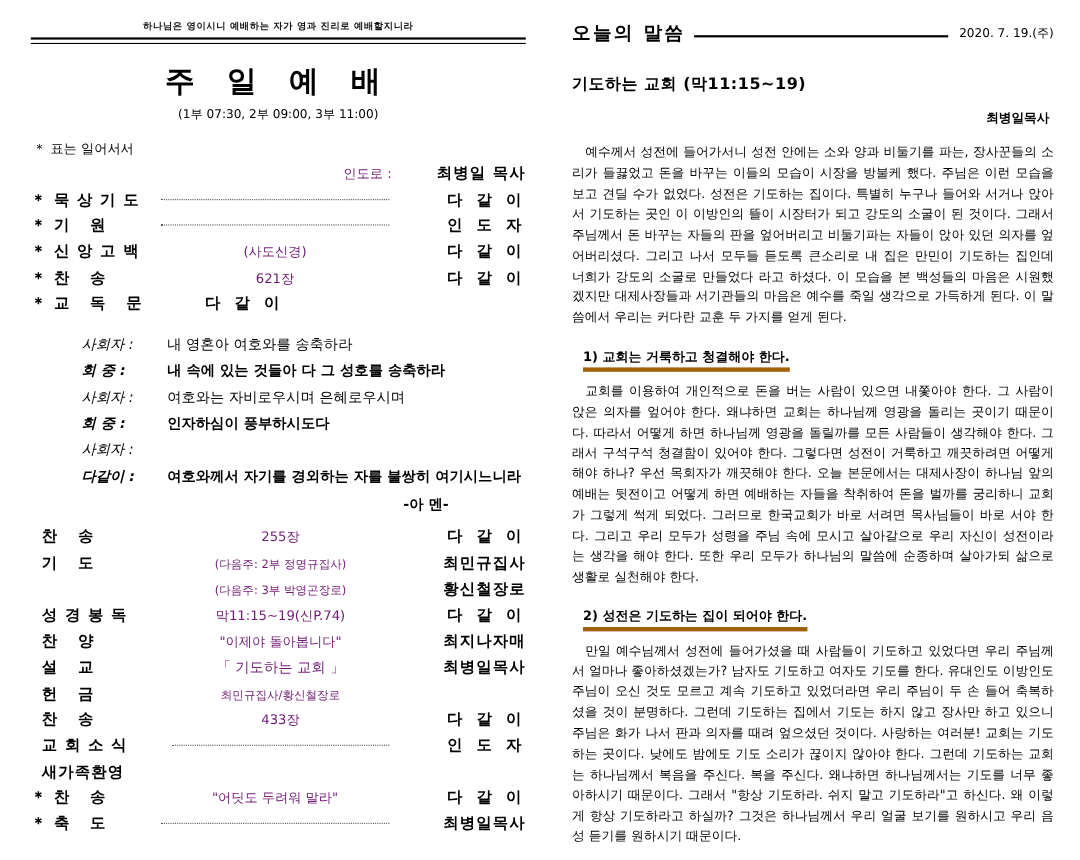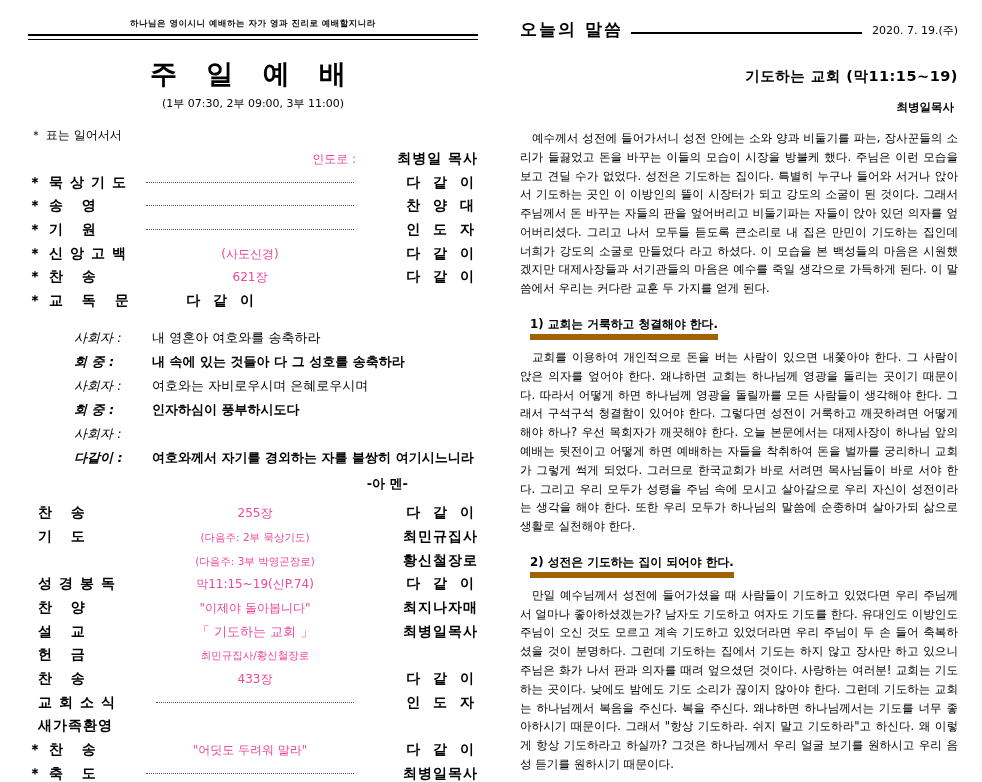--- a/index.html
+++ b/index.html
@@ -83,21 +83,21 @@
     border-bottom: 1px dotted #555;
     position: relative;
     top: -4px;
     margin: 0 6px;
     height: 10px;
   }
   .row .mid {
     flex: 1 1 auto;
     text-align: center;
     font-size: 12px;
-    color: #ec4899;
+    color: #701a75;
     white-space: nowrap;
     padding: 0 4px;
   }
   .row .mid.small {
     font-size: 10.5px;
   }
   .row .val {
     width: 118px;
     flex: 0 0 118px;
     text-align: right;
@@ -168,21 +168,21 @@
     border-bottom: 2px solid #000;
     margin: 0 10px 7px 8px;
     height: 1px;
   }
   .rhead .date {
     font-size: 11px;
     white-space: nowrap;
     padding-bottom: 3px;
   }
   .sermon-title {
-    text-align: right;
+    text-align: left;
     font-size: 14.5px;
     font-weight: bold;
     margin: 26px 0 14px 0;
     letter-spacing: 0.5px;
   }
   .preacher {
     text-align: right;
     font-size: 11.5px;
     font-weight: bold;
     margin: 0 4px 14px 0;
@@ -193,21 +193,21 @@
     text-align: justify;
     margin: 0 0 9px 0;
     text-indent: 12px;
     word-break: break-all;
   }
   .point {
     font-size: 11.8px;
     font-weight: bold;
     margin: 10px 0 6px 10px;
     display: inline-block;
-    border-bottom: 6px solid #a16207;
+    border-bottom: 4px solid #a16207;
     padding-bottom: 1px;
   }
   .point-wrap { margin-bottom: 2px; }
 </style>
 </head>
 <body>
 
 <div class="page">
 
   <div class="left">
@@ -225,25 +225,20 @@
       <div class="mid" style="text-align:right;">인도로 :</div>
       <div class="val name">최병일 목사</div>
     </div>
 
     <div class="row">
       <div class="lbl">＊묵상기도</div>
       <div class="dots"></div>
       <div class="val">다 같 이</div>
     </div>
     <div class="row">
-      <div class="lbl">＊송    영</div>
-      <div class="dots"></div>
-      <div class="val">찬 양 대</div>
-    </div>
-    <div class="row">
       <div class="lbl">＊기    원</div>
       <div class="dots"></div>
       <div class="val">인 도 자</div>
     </div>
     <div class="row">
       <div class="lbl">＊신앙고백</div>
       <div class="mid">(사도신경)</div>
       <div class="val">다 같 이</div>
     </div>
     <div class="row">
@@ -283,21 +278,21 @@
       <div class="amen">-아  멘-</div>
     </div>
 
     <div class="row">
       <div class="lbl nostar">찬    송</div>
       <div class="mid">255장</div>
       <div class="val">다 같 이</div>
     </div>
     <div class="row">
       <div class="lbl nostar">기    도</div>
-      <div class="mid small">(다음주: 2부 묵상기도)</div>
+      <div class="mid small">(다음주: 2부 정명규집사)</div>
       <div class="val name">최민규집사</div>
     </div>
     <div class="row">
       <div class="lbl nostar"></div>
       <div class="mid small">(다음주: 3부 박영곤장로)</div>
       <div class="val name">황신철장로</div>
     </div>
     <div class="row">
       <div class="lbl nostar">성경봉독</div>
       <div class="mid">막11:15~19(신P.74)</div>

